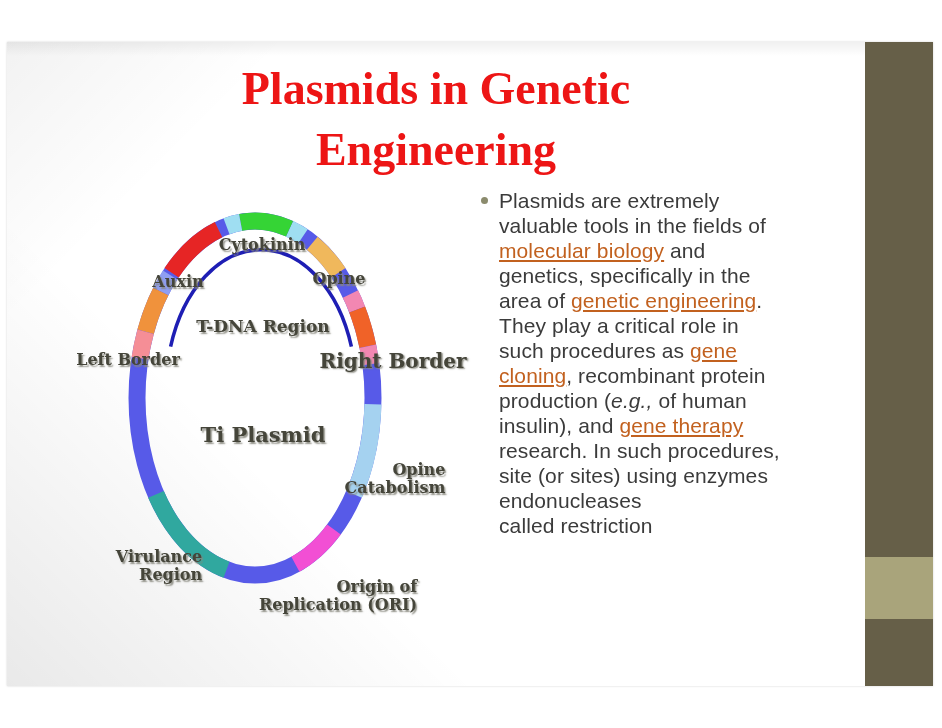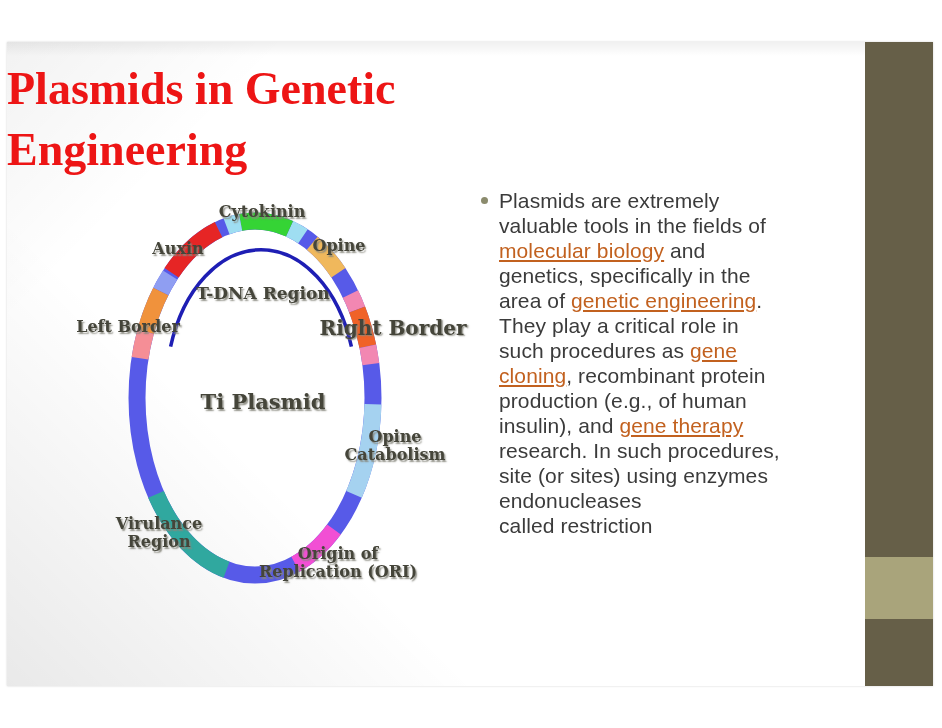--- a/index.html
+++ b/index.html
@@ -18,44 +18,44 @@
   }
   .sidebar{
     position:absolute;right:0;top:0;width:68px;height:100%;
     background:var(--sidebar-color,#665f48);
   }
   .sidebar-band{
     position:absolute;left:0;top:515px;width:100%;height:62px;
     background:var(--band-color,#a9a47b);
   }
   .slide-title{
-    position:absolute;left:0;top:16px;width:858px;text-align:left;
+    position:absolute;left:0;top:16px;width:858px;text-align:center;
     font-family:"Liberation Serif",serif;font-weight:bold;
     font-size:46px;line-height:61px;color:var(--title-color,#ed1515);
   }
   .diagram{position:absolute;left:0;top:110px;width:470px;height:520px;}
   .diagram svg{position:absolute;left:0;top:-110px;width:470px;height:630px;}
   .dlabel{
     position:absolute;transform:translate(-50%,-50%);
     font-family:"DejaVu Serif",serif;font-weight:bold;color:#45453a;
     text-shadow:1.5px 1.5px 1.5px rgba(135,135,125,0.9);
-    text-align:center;line-height:1.12;white-space:nowrap;
+    text-align:right;line-height:1.12;white-space:nowrap;margin-top:33px;
   }
   .bullet-block{position:absolute;left:462px;top:146px;width:372px;}
   .bullet-dot{
     position:absolute;left:12px;top:9px;width:7px;height:7px;border-radius:50%;
     background:var(--dot-color,#8b8b6d);
   }
   .bullet-text{
     margin-left:30px;font-size:21px;line-height:25px;
     color:var(--text-color,#3b3b3b);letter-spacing:0.1px;
   }
   .tline{white-space:nowrap;}
   .lnk{color:var(--link-color,#c2611f);text-decoration:underline;cursor:pointer;}
-  .it{text-align:center;}
+  .it{font-style:italic;text-align:center;}
 </style>
 </head>
 <body>
 
 <div class="slide">
 
   <div class="sidebar">
     <div class="sidebar-band"></div>
   </div>
 

